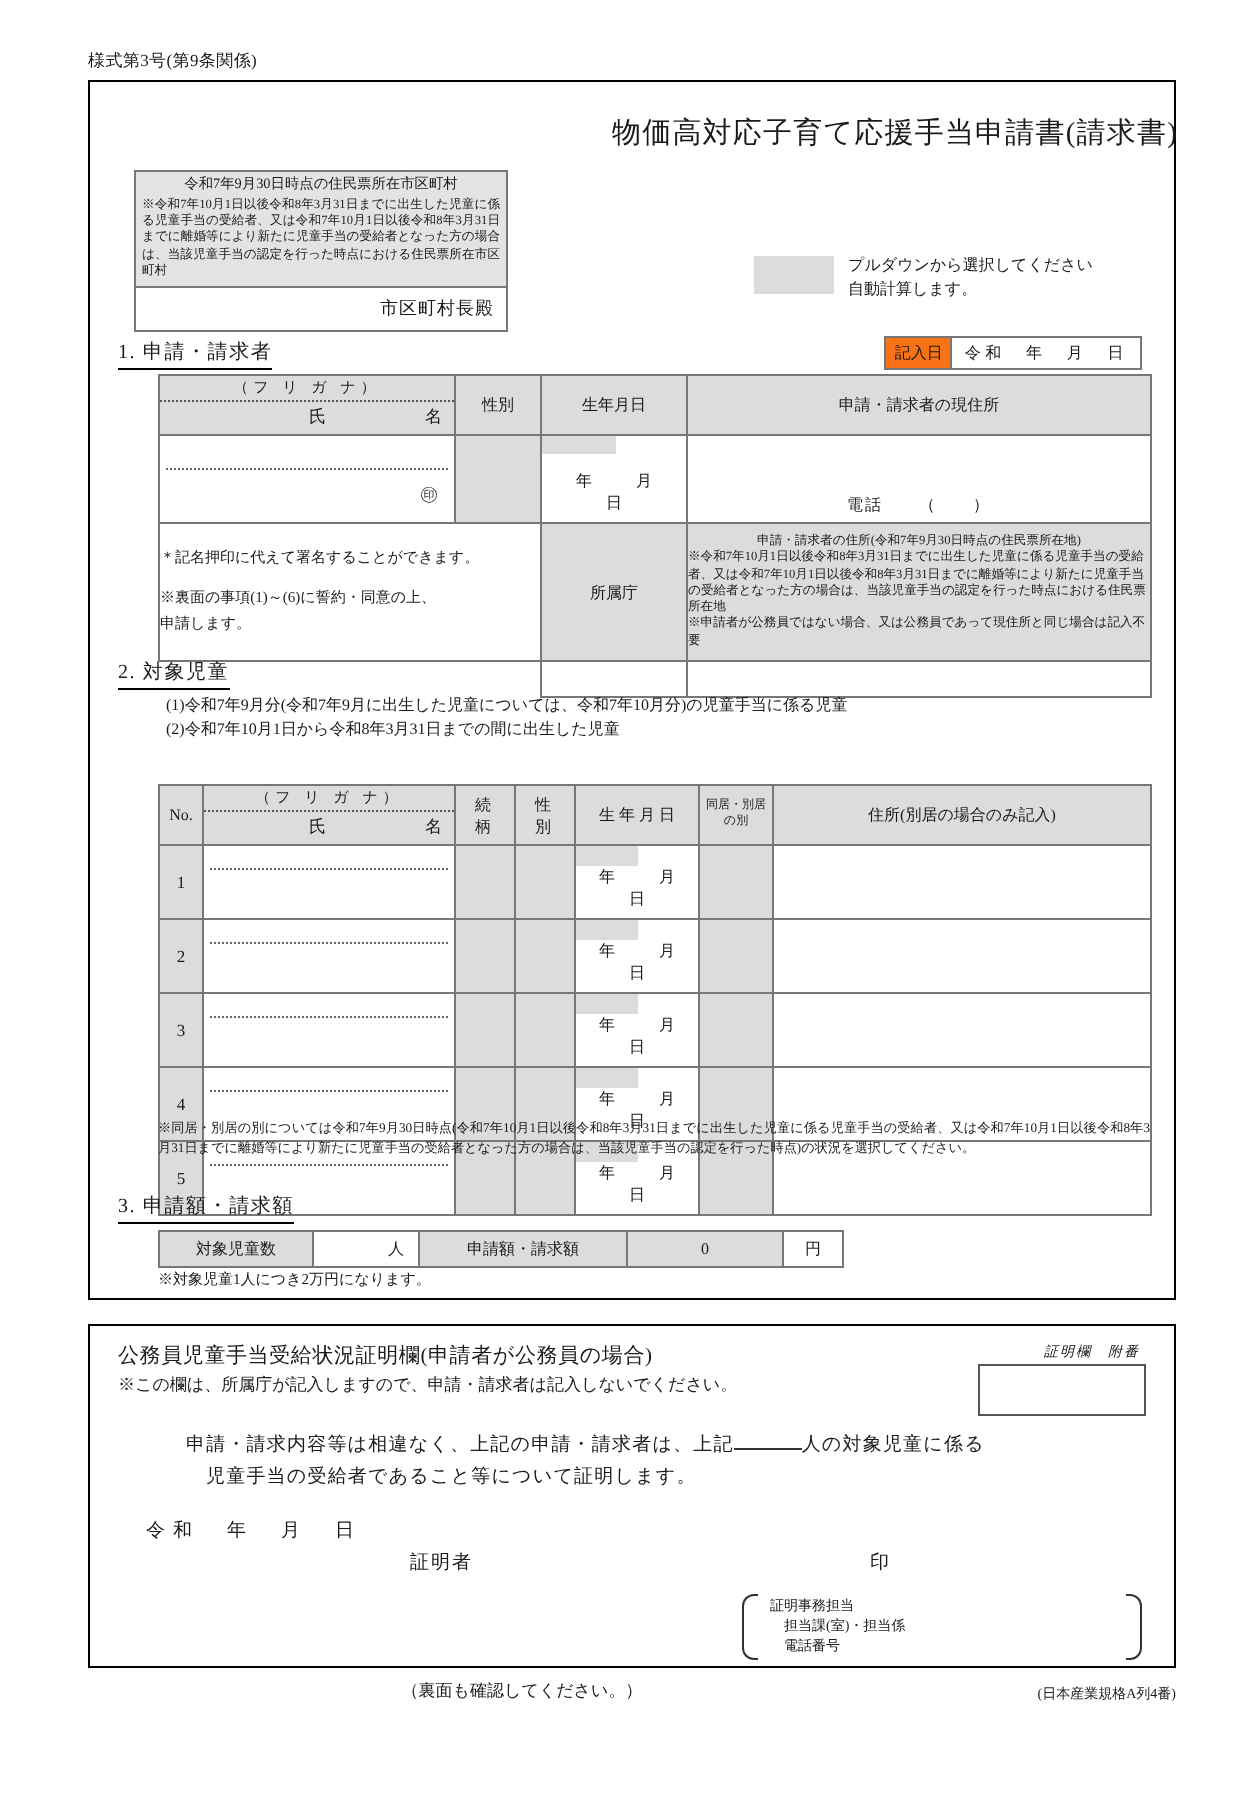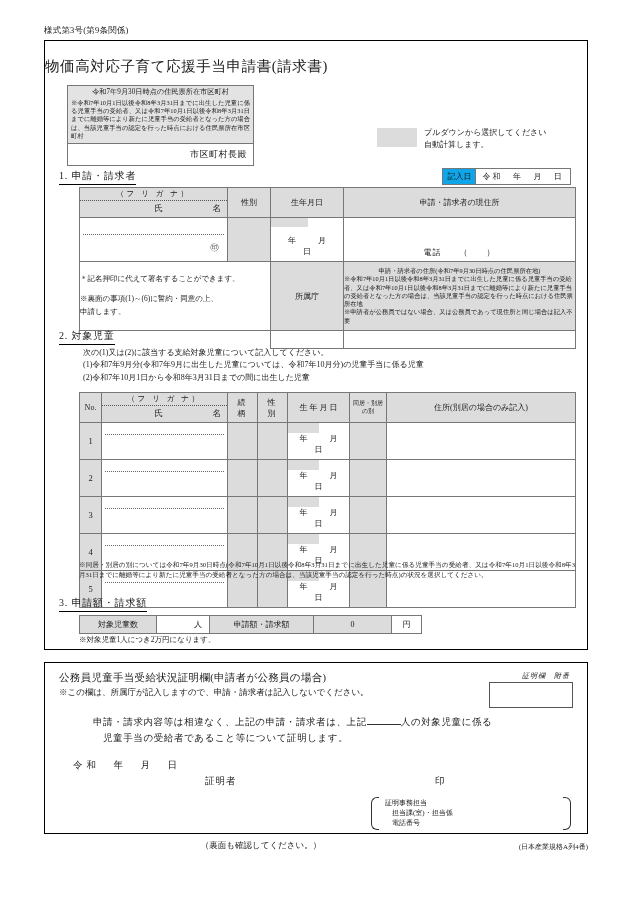--- a/index.html
+++ b/index.html
@@ -43,21 +43,21 @@
     width: 544px;
     height: 172px;
     border: 1.2px solid #000;
     box-sizing: border-box;
   }
   
   .doc-title {
     position: absolute;
     left: 0; top: 16px;
     width: 544px;
-    text-align: left;
+    text-align: right;
     font-size: 14.5px;
     letter-spacing: 0.6px;
   }
   
   .muni-box {
     position: absolute;
     left: 22px; top: 44px;
     width: 187px;
     border: 1px solid #777;
     box-sizing: border-box;
@@ -113,21 +113,21 @@
   
   .kinyu {
     position: absolute;
     right: 16px; top: 127px;
     display: flex;
     border: 1px solid #777;
     font-size: 8px;
     box-sizing: border-box;
   }
   .kinyu .k-lbl {
-    background: #0ea5e9;
+    background: #f97316;
     padding: 2px 4px;
     border-right: 1px solid #777;
     white-space: nowrap;
   }
   .kinyu .k-val {
     background: #fff;
     padding: 2px 6px;
     white-space: nowrap;
     letter-spacing: 2.2px;
   }
@@ -439,21 +439,20 @@
           <td class="white" colspan="2" style="border-left:none;border-bottom:none;border-right:none;height:17px"></td>
           <td class="white">&nbsp;</td>
           <td class="white">&nbsp;</td>
         </tr>
       </tbody>
     </table>
 
     <div class="sec-head" style="left:14px; top:288px;">2. 対象児童</div>
 
     <div class="intro" style="left:38px; top:306px;">
-      <div>次の(1)又は(2)に該当する支給対象児童について記入してください。</div>
       <div>(1)令和7年9月分(令和7年9月に出生した児童については、令和7年10月分)の児童手当に係る児童</div>
       <div>(2)令和7年10月1日から令和8年3月31日までの間に出生した児童</div>
     </div>
 
     <table class="grid" style="left:34px; top:351px; width:496px;">
       <colgroup>
         <col style="width:22px">
           <col style="width:126px">
           <col style="width:30px">
         <col style="width:30px">

